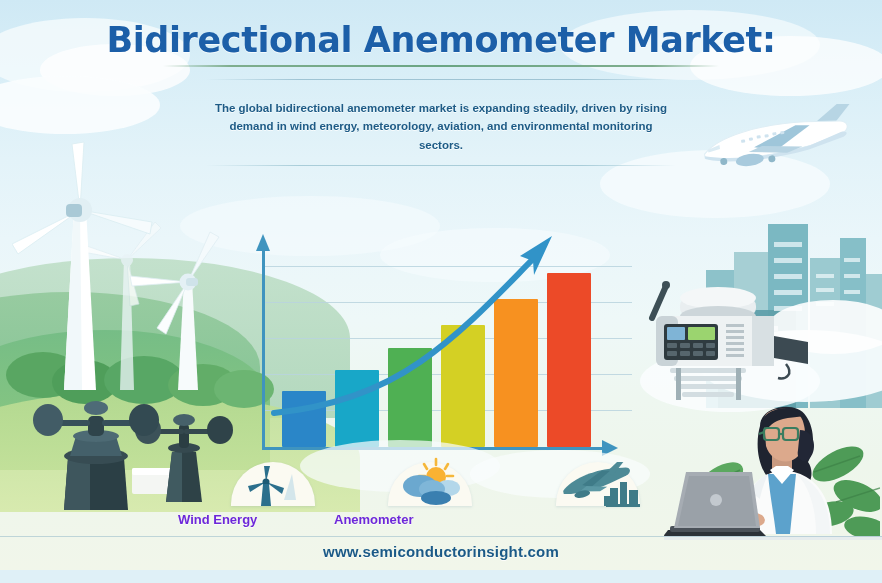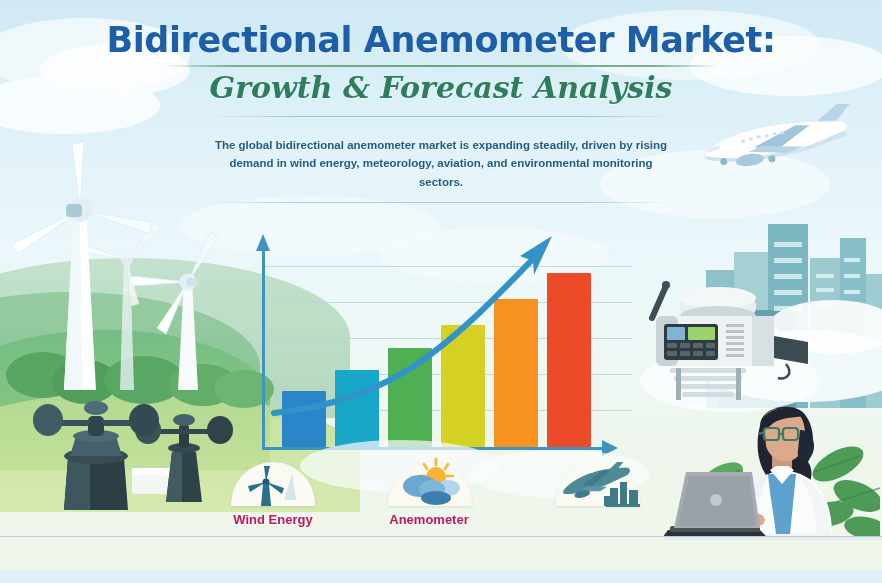--- a/index.html
+++ b/index.html
@@ -81,22 +81,22 @@
   .bar{position:absolute;bottom:0;width:44px;border-radius:1px;}
 
   
   .badge{
     position:absolute;width:84px;height:44px;
     background:#fbfaf2;
     border-radius:44px 44px 0 0;
     box-shadow:0 1px 3px rgba(90,130,150,.18);
   }
   .badgelbl{
-    position:absolute;width:190px;text-align:center;
-    font-size:13px;font-weight:bold;color:#be185d;
+    position:absolute;width:190px;text-align:left;
+    font-size:13px;font-weight:bold;color:#6d28d9;
     text-shadow:0 1px 0 rgba(255,255,255,.8);
   }
 
   
   .footrule{position:absolute;left:0;right:0;top:536px;height:1px;background:rgba(150,185,200,.55);}
   .url{
     position:absolute;left:0;right:0;top:543px;text-align:center;
     font-size:15px;font-weight:bold;color:#1b5a87;letter-spacing:.2px;
     text-shadow:0 1px 0 rgba(255,255,255,.8);
   }
@@ -221,21 +221,20 @@
       <path d="M18,36 L30,33 L30,37 L18,39 Z" fill="#dcecf4"></path>
 
       <circle cx="32" cy="50" r="3.5" fill="#8fb7c9"></circle>
       <circle cx="80" cy="54" r="3.5" fill="#8fb7c9"></circle>
     </g>
   </svg>
 
   <div class="hdr">
     <div class="title1">Bidirectional Anemometer Market:</div>
     <div class="rule"></div>
-    <div class="title2">Growth &amp; Forecast Analysis</div>
     <div class="ruleThin"></div>
     <div class="desc">The global bidirectional anemometer market is expanding steadily, driven by rising demand in wind energy, meteorology, aviation, and environmental monitoring sectors.</div>
     <div class="ruleThin2"></div>
   </div>
 
   <div id="chart">
     <div class="gline" style="top:38px;"></div>
     <div class="gline" style="top:74px;"></div>
     <div class="gline" style="top:110px;"></div>
     <div class="gline" style="top:146px;"></div>
@@ -450,14 +449,15 @@
     <g fill="#3f7b88">
       <rect x="54" y="26" width="8" height="18"></rect>
       <rect x="64" y="20" width="7" height="24"></rect>
       <rect x="73" y="28" width="9" height="16"></rect>
       <rect x="48" y="34" width="6" height="10"></rect>
       <rect x="50" y="42" width="34" height="3"></rect>
     </g>
   </svg>
 
   <div class="footrule"></div>
+  <div class="url">www.semiconductorinsight.com</div>
 
 </div>
 
 </body></html>

